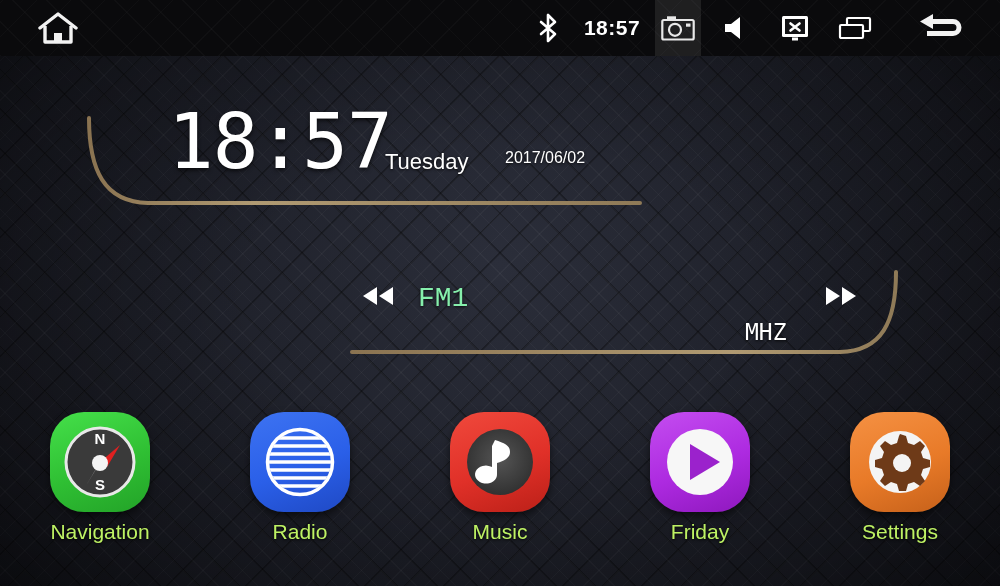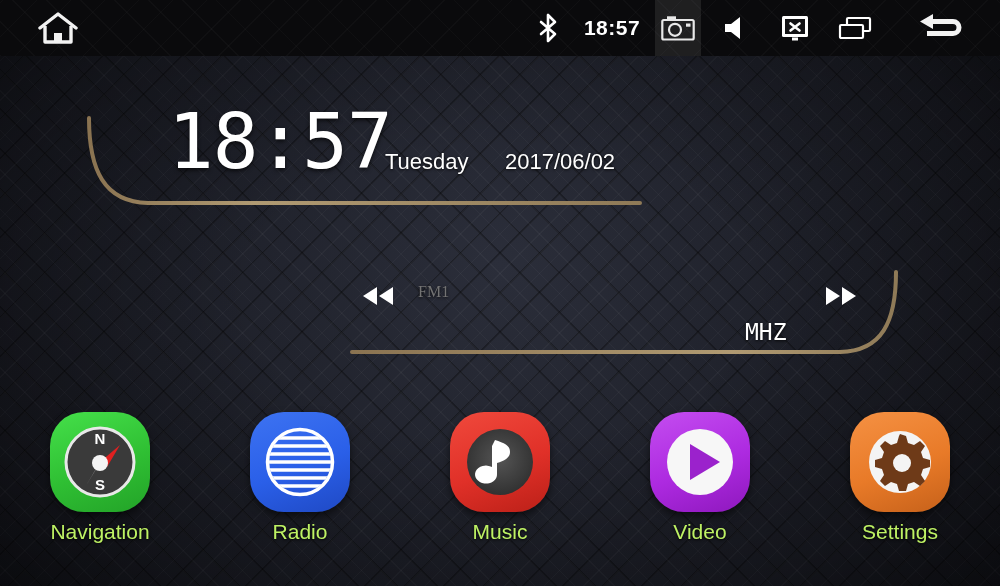--- a/index.html
+++ b/index.html
@@ -117,21 +117,21 @@
     left: 385px;
     top: 44px;
     font-size: 22px;
     color: #ffffff;
     text-shadow: 0 1px 3px rgba(0,0,0,0.8);
   }
   #clock-date {
     position: absolute;
     left: 505px;
     top: 44px;
-    font-size: 22px;
+    font-size: 16px;
     color: #ffffff;
     text-shadow: 0 1px 3px rgba(0,0,0,0.8);
   }
 
   
   #radio-row {
     position: absolute;
     left: 0; top: 265px;
     width: 1000px; height: 64px;
     z-index: 10;
@@ -140,23 +140,23 @@
     position: absolute;
     top: 8px;
     width: 46px; height: 46px;
     display: flex; align-items: center; justify-content: center;
   }
   #radio-prev { left: 355px; }
   #radio-next { left: 818px; }
   #radio-band {
     position: absolute;
     left: 418px; top: 18px;
-    font-family: Liberation Serif, serif;
-    font-size: 16px;
-    color: #737373;
+    font-family: Liberation Mono, monospace;
+    font-size: 28px;
+    color: #86efac;
     letter-spacing: 0px;
     text-shadow: 0 1px 3px rgba(0,0,0,0.8);
   }
   #radio-freq {
     position: absolute;
     left: 508px; top: -16px;
     font-family: "DejaVu Sans Mono", monospace;
     font-size: 66px;
     font-weight: 300;
     color: #ffffff;
@@ -391,21 +391,21 @@
 
     <div class="app">
       <div class="app-icon">
         <div class="squircle" style="background:linear-gradient(160deg,#c44df0 0%,#ad2ae0 55%,#8e18bd 100%);
                     box-shadow:0 4px 9px rgba(0,0,0,0.55);"></div>
         <svg width="100" height="100" viewBox="0 0 100 100" style="position:absolute;inset:0;">
           <circle cx="50" cy="50" r="33" fill="#f7f7f7"></circle>
           <path d="M40 32 L70 50 L40 68 Z" fill="#9b22cc"></path>
         </svg>
       </div>
-      <div class="app-label">Video</div>
+      <div class="app-label">Friday</div>
     </div>
 
     <div class="app">
       <div class="app-icon">
         <div class="squircle" style="background:linear-gradient(160deg,#f59143 0%,#e87a28 55%,#c6611a 100%);
                     box-shadow:0 4px 9px rgba(0,0,0,0.55);"></div>
         <svg width="100" height="100" viewBox="0 0 100 100" style="position:absolute;inset:0;">
           <circle cx="50" cy="50" r="31" fill="#f4f4f4"></circle>
           <g fill="#6e3a18">
             <path d="M50 22 L56 24 L58 31 L64 33 L70 29 L75 34 L71 40 L73 46 L80 48 L80 55

